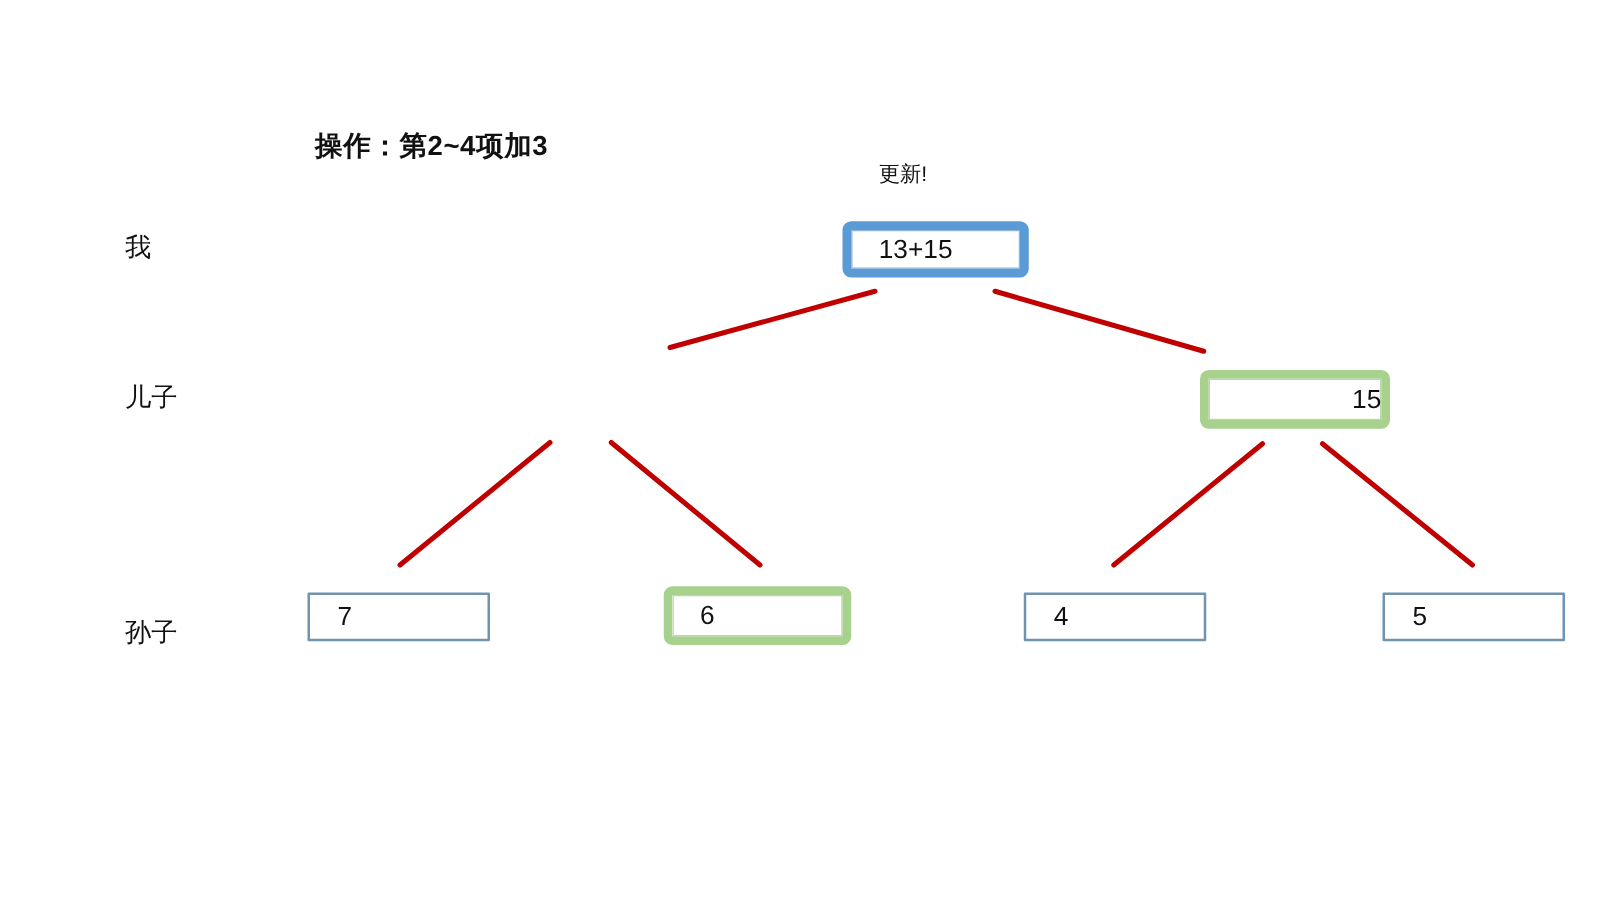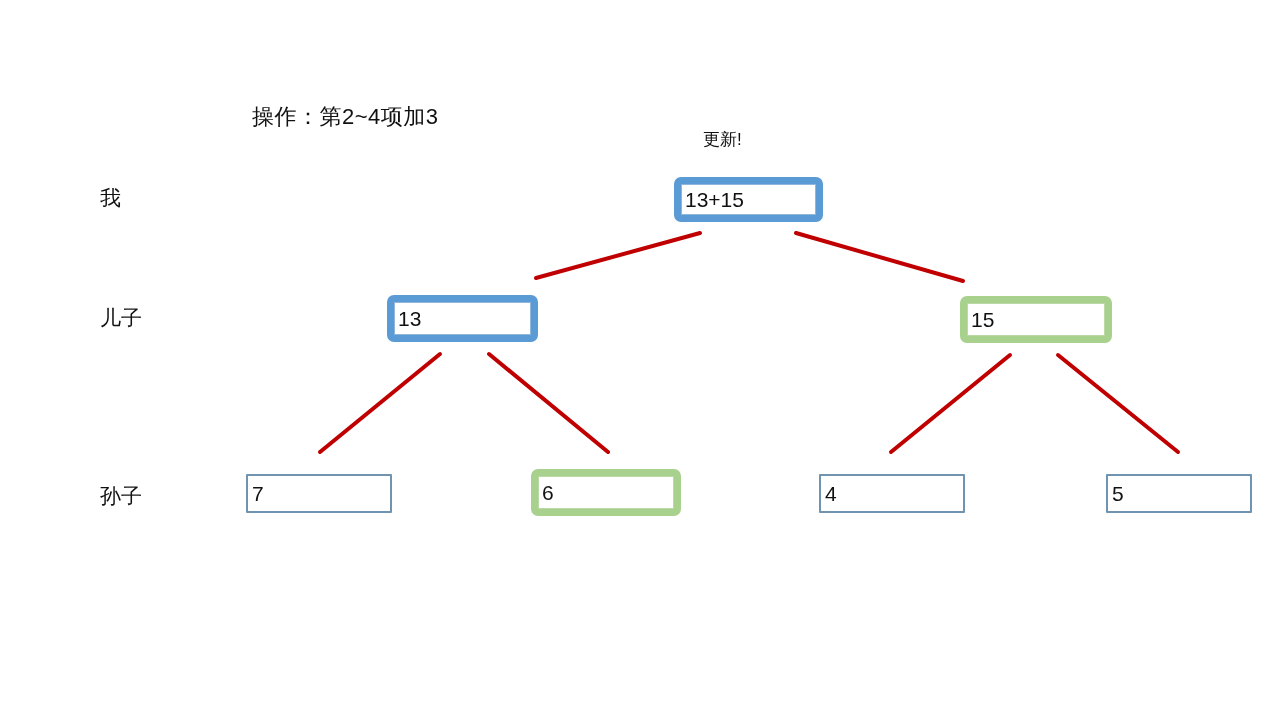--- a/index.html
+++ b/index.html
@@ -18,34 +18,34 @@
     background: #ffffff;
     overflow: hidden;
   }
   .abs { position: absolute; }
 
   
   .title {
     left: 252px;
     top: 102px;
     font-size: 22px;
-    font-weight: normal;
+    font-weight: bold;
     letter-spacing: 0.5px;
     white-space: nowrap;
   }
 
   
   .row-label {
     font-size: 21px;
     white-space: nowrap;
     color: #111111;
   }
   .row-label-me   { left: 100px; top: 184px; }
   .row-label-son  { left: 100px; top: 304px; }
-  .row-label-gson { left: 100px; top: 482px; }
+  .row-label-gson { left: 100px; top: 492px; }
 
   
   .note {
     font-size: 17px;
     color: #111111;
     white-space: pre-line;
     line-height: 1.30;
   }
   .note-update { left: 703px; top: 129px; }
   .note-owe {
@@ -65,21 +65,21 @@
   
   .node {
     box-sizing: border-box;
     background: #ffffff;
     display: flex;
     align-items: center;
   }
   .node .val {
     font-size: 21px;
     color: #111111;
-    padding-left: 4px;
+    padding-left: 22px;
     line-height: 1;
   }
 
   
   .node.thick-blue {
     border: 7px solid #5B9BD5;
     border-radius: 7px;
     box-shadow: inset 0 0 0 1px #8FB6DC;
     background: #ffffff;
   }
@@ -92,21 +92,21 @@
   }
   
   .node.thin-blue {
     border: 2px solid #7093B0;
     border-radius: 1px;
   }
 
   
   .node-root  { left: 674px; top: 177px;  width: 149px; height: 45px; }
   .node-l     { left: 387px; top: 295px;  width: 151px; height: 47px; }
-  .node-r     { left: 960px; top: 296px;  width: 152px; height: 47px; }
+  .node-r     { left: 960px; top: 296px;  width: 152px; height: 47px; justify-content: flex-end; }
   .node-g1    { left: 246px; top: 474px;  width: 146px; height: 39px; }
   .node-g2    { left: 531px; top: 469px;  width: 150px; height: 47px; }
   .node-g3    { left: 819px; top: 474px;  width: 146px; height: 39px; }
   .node-g4    { left: 1106px; top: 474px; width: 146px; height: 39px; }
 </style>
 </head>
 <body>
 
 <div id="stage">
 
@@ -126,23 +126,20 @@
       <line x1="489" y1="354" x2="608" y2="452"></line>
       <line x1="1010" y1="355" x2="891" y2="452"></line>
       <line x1="1058" y1="355" x2="1178" y2="452"></line>
     </g>
   </svg>
 
   <div class="abs node thick-blue node-root">
     <span class="val">13+15</span>
   </div>
 
-  <div class="abs node thick-blue node-l">
-    <span class="val">13</span>
-  </div>
   <div class="abs node thick-green node-r">
     <span class="val">15</span>
   </div>
 
   <div class="abs node thin-blue node-g1">
     <span class="val">7</span>
   </div>
   <div class="abs node thick-green node-g2">
     <span class="val">6</span>
   </div>

